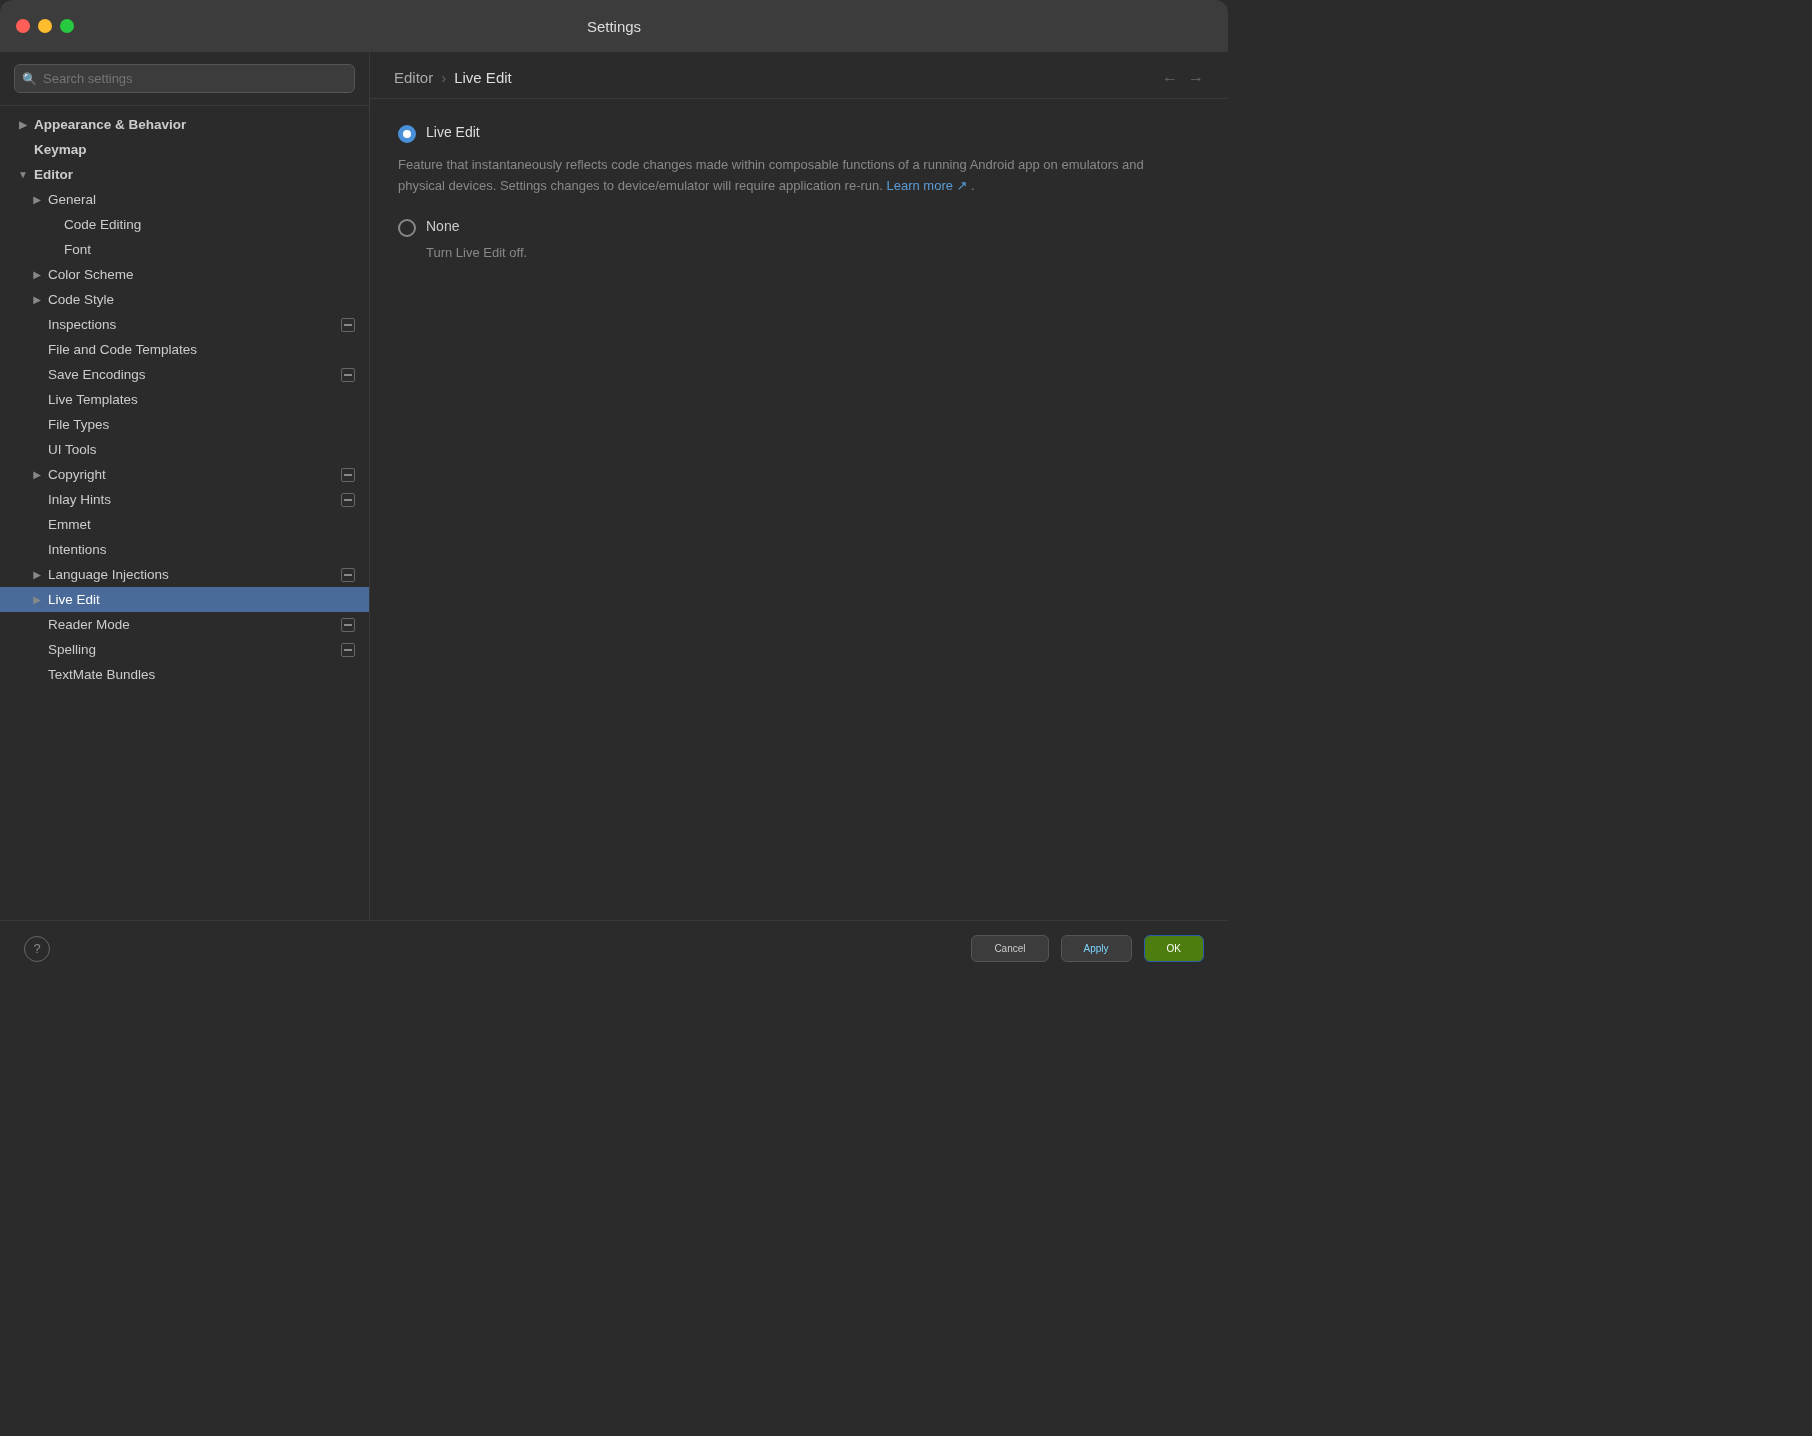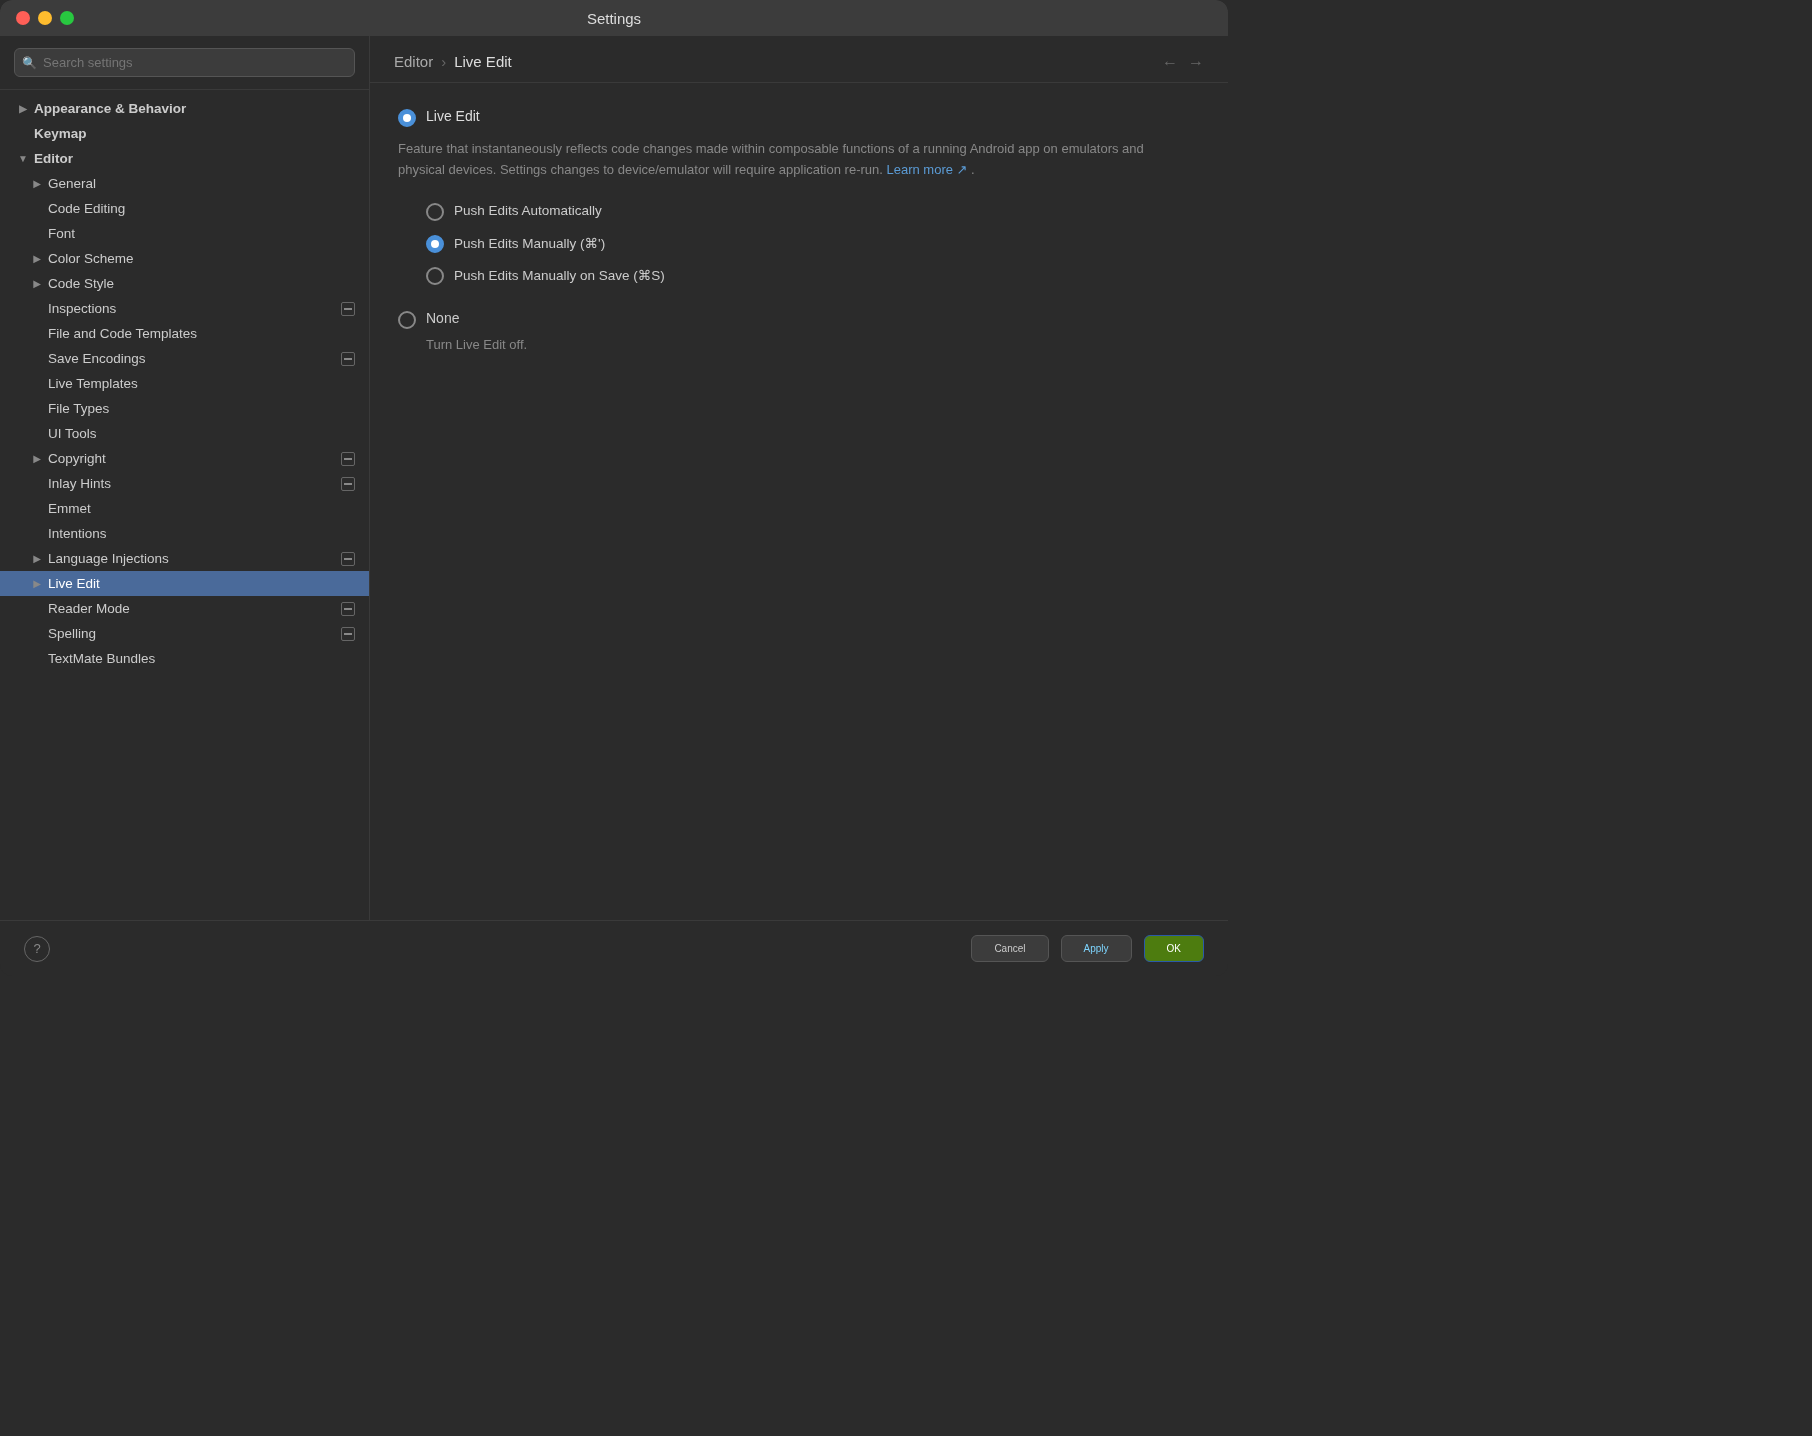--- a/index.html
+++ b/index.html
@@ -12,21 +12,21 @@
       display: flex;
       flex-direction: column;
       border-radius: 12px;
       overflow: hidden;
       position: relative;
     }
 
     
     .title-bar {
       background: #3c3c3c;
-      height: 36px;
+      height: 52px;
       display: flex;
       align-items: center;
       justify-content: center;
       position: relative;
       flex-shrink: 0;
       border-radius: 12px 12px 0 0;
     }
     .title-bar-title {
       color: #ddd;
       font-size: 15px;
@@ -119,21 +119,21 @@
       height: 14px;
       margin-right: 4px;
       flex-shrink: 0;
       display: flex;
       align-items: center;
       justify-content: center;
       color: #888;
       font-size: 10px;
     }
     .nav-indent-1 { padding-left: 30px; }
-    .nav-indent-2 { padding-left: 30px; }
+    .nav-indent-2 { padding-left: 46px; }
     .nav-badge {
       margin-left: auto;
       width: 14px;
       height: 14px;
       border: 1px solid #666;
       border-radius: 2px;
       display: flex;
       align-items: center;
       justify-content: center;
     }
@@ -458,34 +458,20 @@
       <div class="section-title-row">
         <div class="radio-btn checked"></div>
         <span class="section-label">Live Edit</span>
       </div>
       <div class="section-desc">
         <span>Feature that instantaneously reflects code changes made within composable functions of a running Android app on emulators and physical devices. Settings changes to device/emulator will require application re-run.</span>
         <a href="#"> <span>Learn more ↗</span></a>
         .
       </div>
 
-      <div class="options-group">
-        <div class="option-row">
-          <div class="radio-btn"></div>
-          <span class="option-label">Push Edits Automatically</span>
-        </div>
-        <div class="option-row">
-          <div class="radio-btn checked"></div>
-          <span class="option-label">Push Edits Manually (⌘')</span>
-        </div>
-        <div class="option-row">
-          <div class="radio-btn"></div>
-          <span class="option-label">Push Edits Manually on Save (⌘S)</span>
-        </div>
-      </div>
 
       <div class="none-section">
         <div class="radio-btn"></div>
         <span class="none-label">None</span>
       </div>
       <div class="none-desc">Turn Live Edit off.</div>
     </div>
   </div>
 </div>
 

